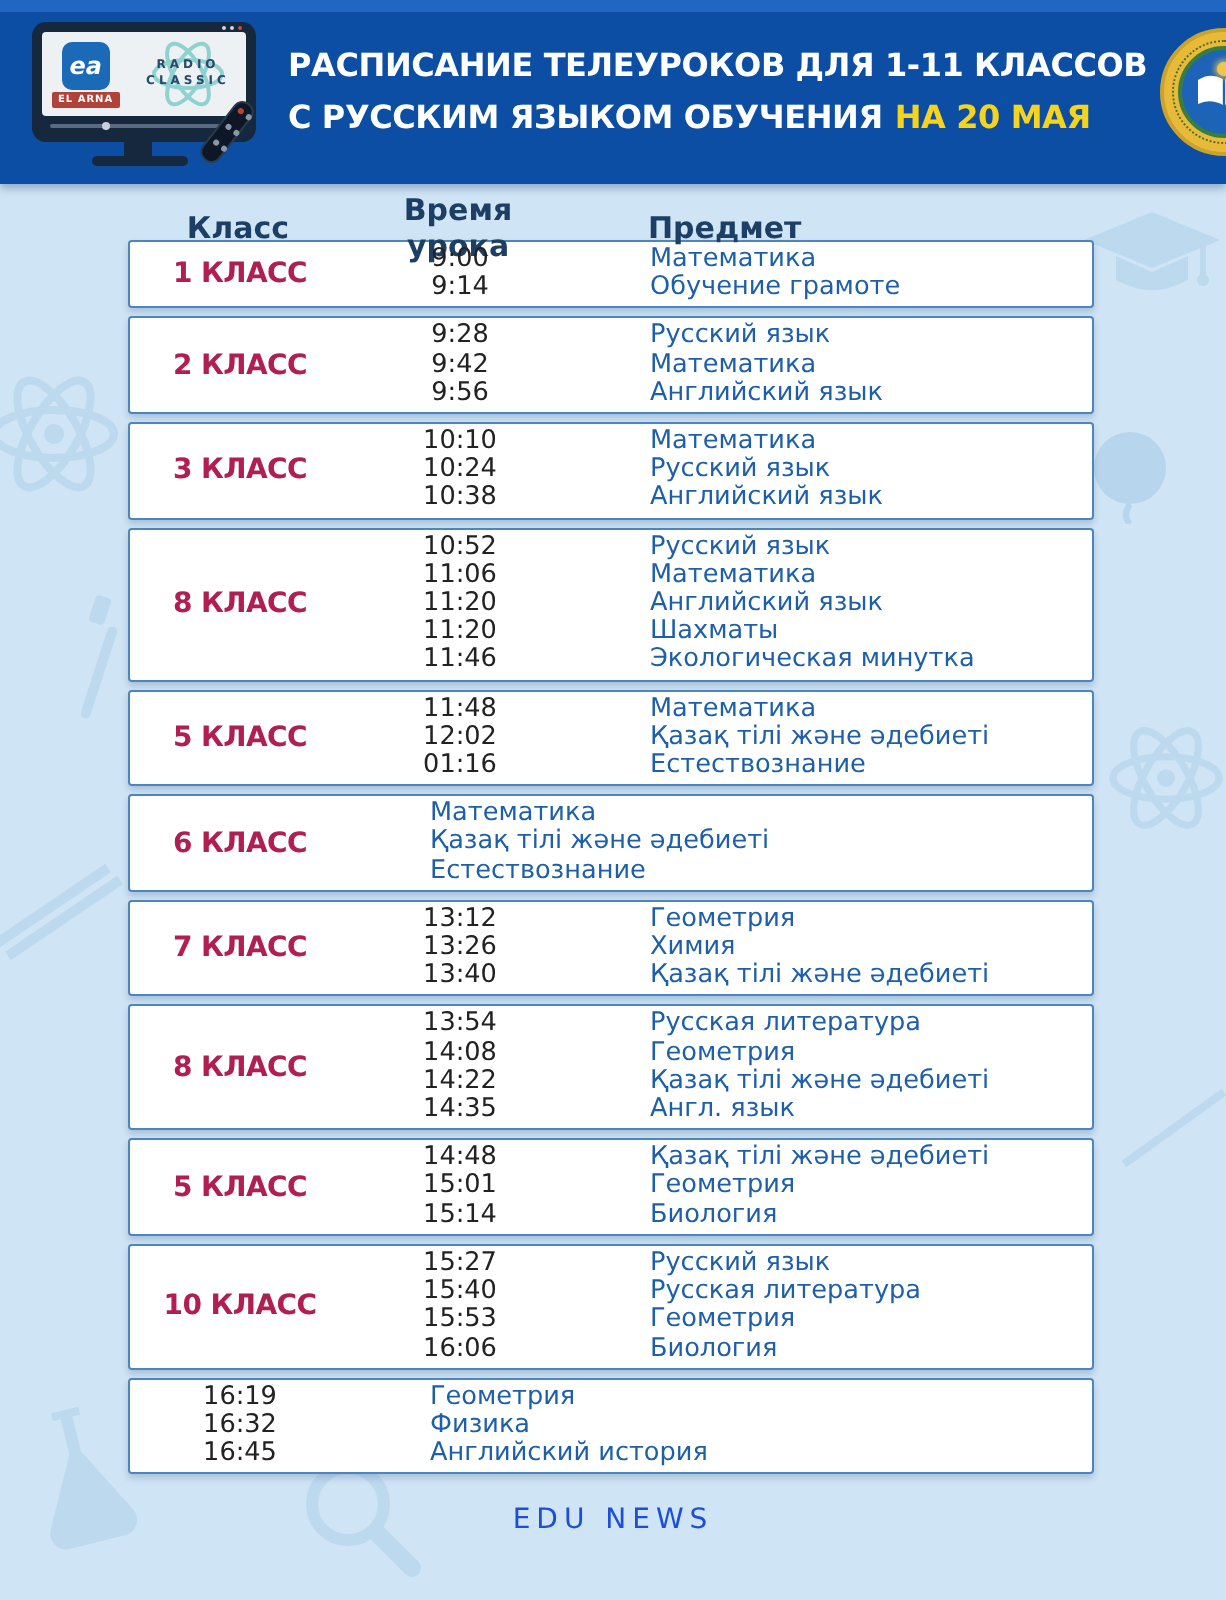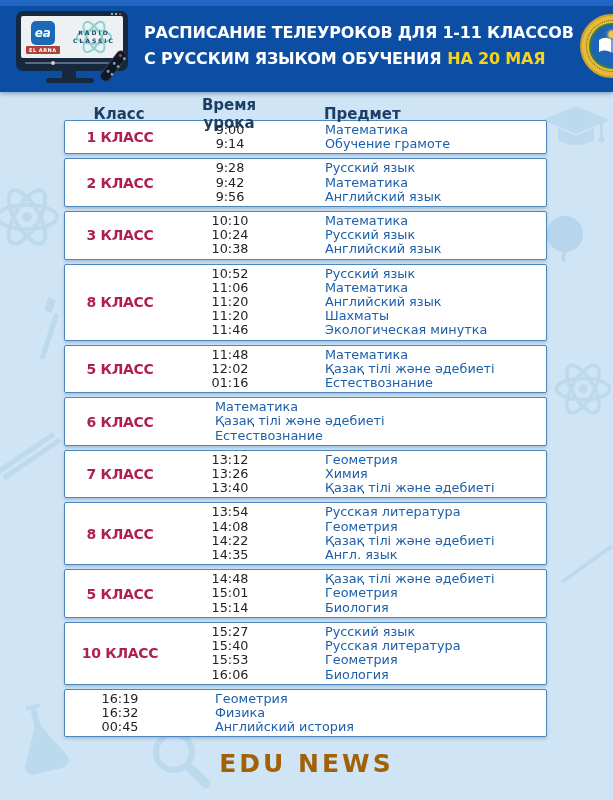--- a/index.html
+++ b/index.html
@@ -73,21 +73,21 @@
   .c-class { align-self:center; text-align:center; color:#b01f4f; font-size:14px; font-weight:bold;
              letter-spacing:-.3px; }
   .c-times { display:flex; flex-direction:column; align-items:center; }
   .c-subjects { display:flex; flex-direction:column; padding-left:40px; }
   .line { font-size:12.8px; line-height:14.2px; white-space:nowrap; }
   .time { color:#222222; }
   .subj { color:#1e5fa9; }
 
   
   .footer { position:relative; z-index:1; margin-top:12px; text-align:center; }
-  .footer-brand { display:inline-block; color:#a16207; font-size:25px; font-weight:bold;
+  .footer-brand { display:inline-block; color:#1d4ed8; font-size:14px; font-weight:normal;
                   letter-spacing:3px; }
 </style>
 </head>
 <body>
 
 <div class="page">
 
   <div class="doodles">
     <svg style="left:-8px;top:182px" width="70" height="70" viewBox="0 0 70 70" fill="none" stroke="#bcd9ee" stroke-width="4">
       <ellipse cx="35" cy="35" rx="30" ry="12"></ellipse>
@@ -340,21 +340,21 @@
             <div class="line subj">Русская литература</div>
             <div class="line subj">Геометрия</div>
             <div class="line subj">Биология</div>
           </div>
   </div>
 
   <div class="card">
     <div class="c-times">
             <div class="line time">16:19</div>
             <div class="line time">16:32</div>
-            <div class="line time">00:45</div>
+            <div class="line time">16:45</div>
           </div>
     <div class="c-subjects">
             <div class="line subj">Геометрия</div>
             <div class="line subj">Физика</div>
             <div class="line subj">Английский история</div>
           </div>
   </div>
 </div>
   </main>
 

